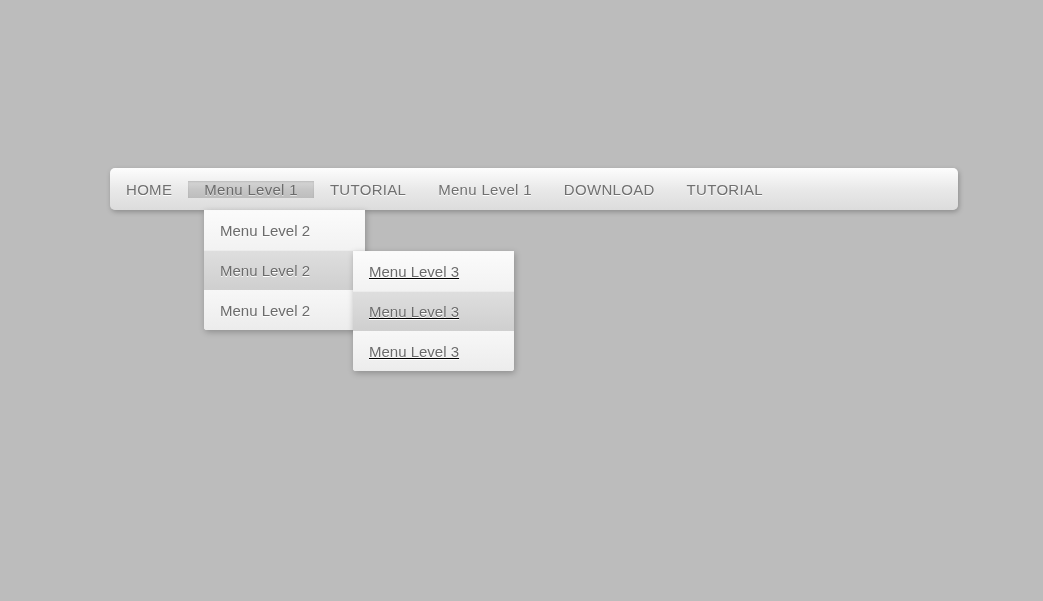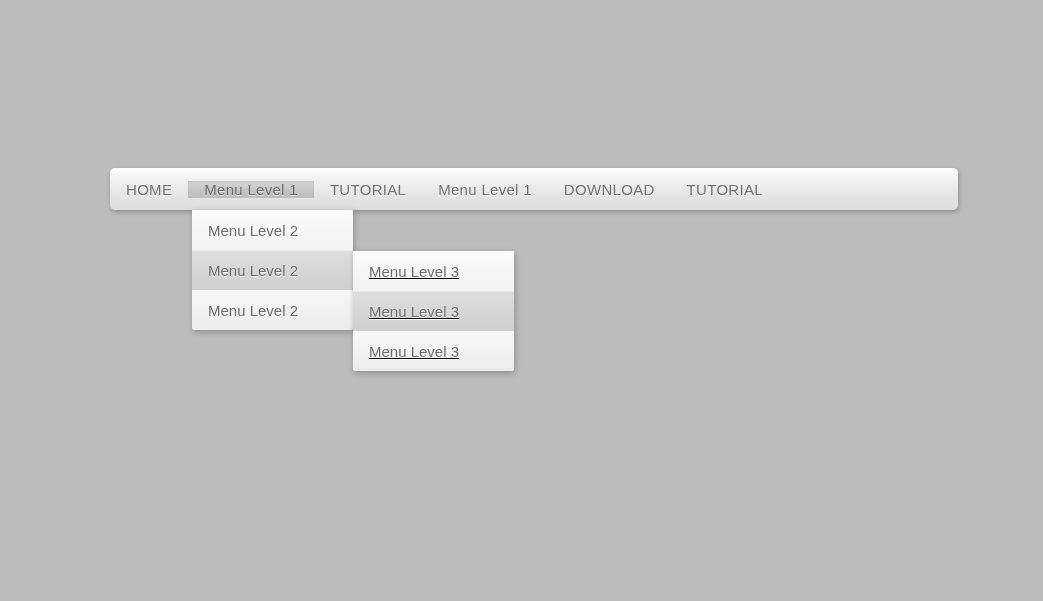--- a/index.html
+++ b/index.html
@@ -50,21 +50,21 @@
     .submenu {
       position: absolute;
       width: 161px;
       background: #fff;
       box-shadow: 1px 2px 6px rgba(0,0,0,0.25);
       border-bottom-left-radius: 3px;
       border-bottom-right-radius: 3px;
     }
     .submenu-level2 {
       top: 210px;
-      left: 192px;
+      left: 204px;
     }
     .submenu-level3 {
       top: 251px;
       left: 353px;
       text-decoration: underline;
     }
     .sub-item {
       height: 40px;
       display: flex;
       align-items: center;

